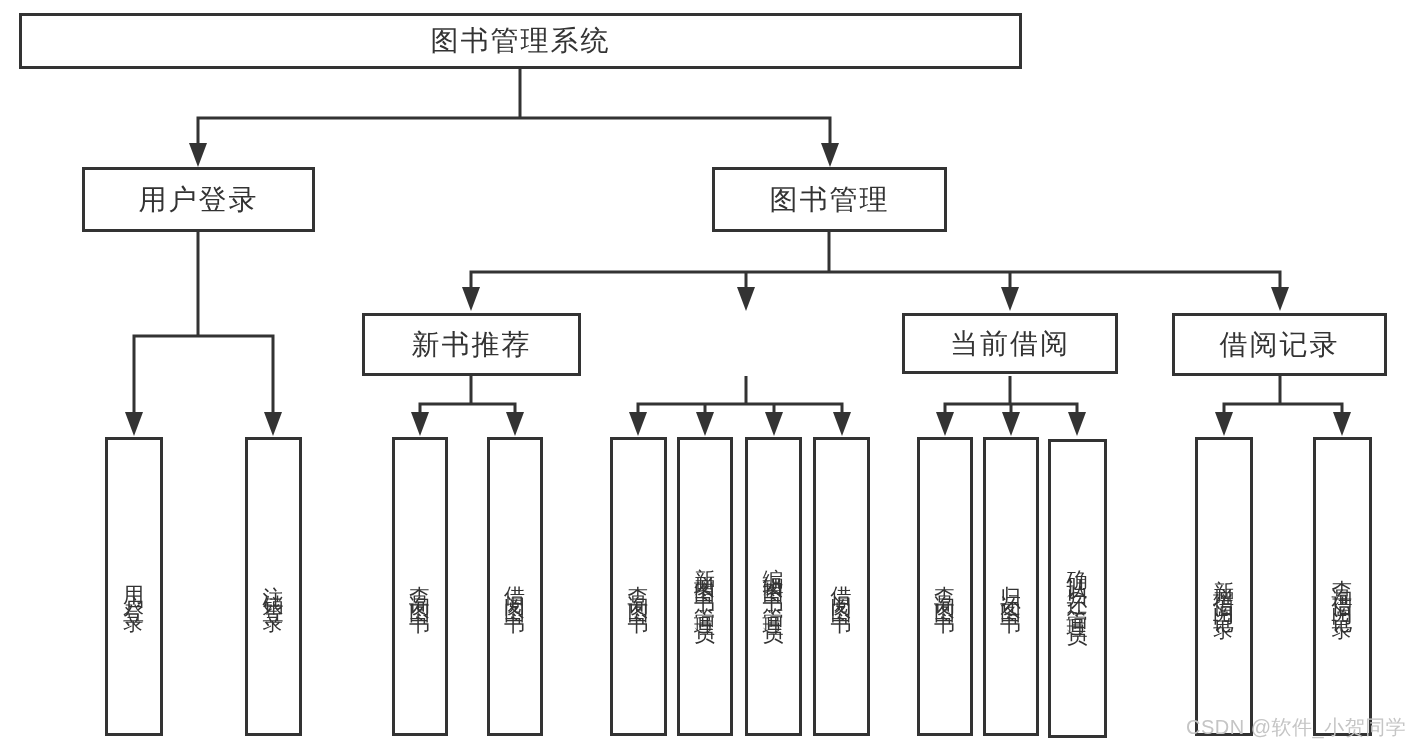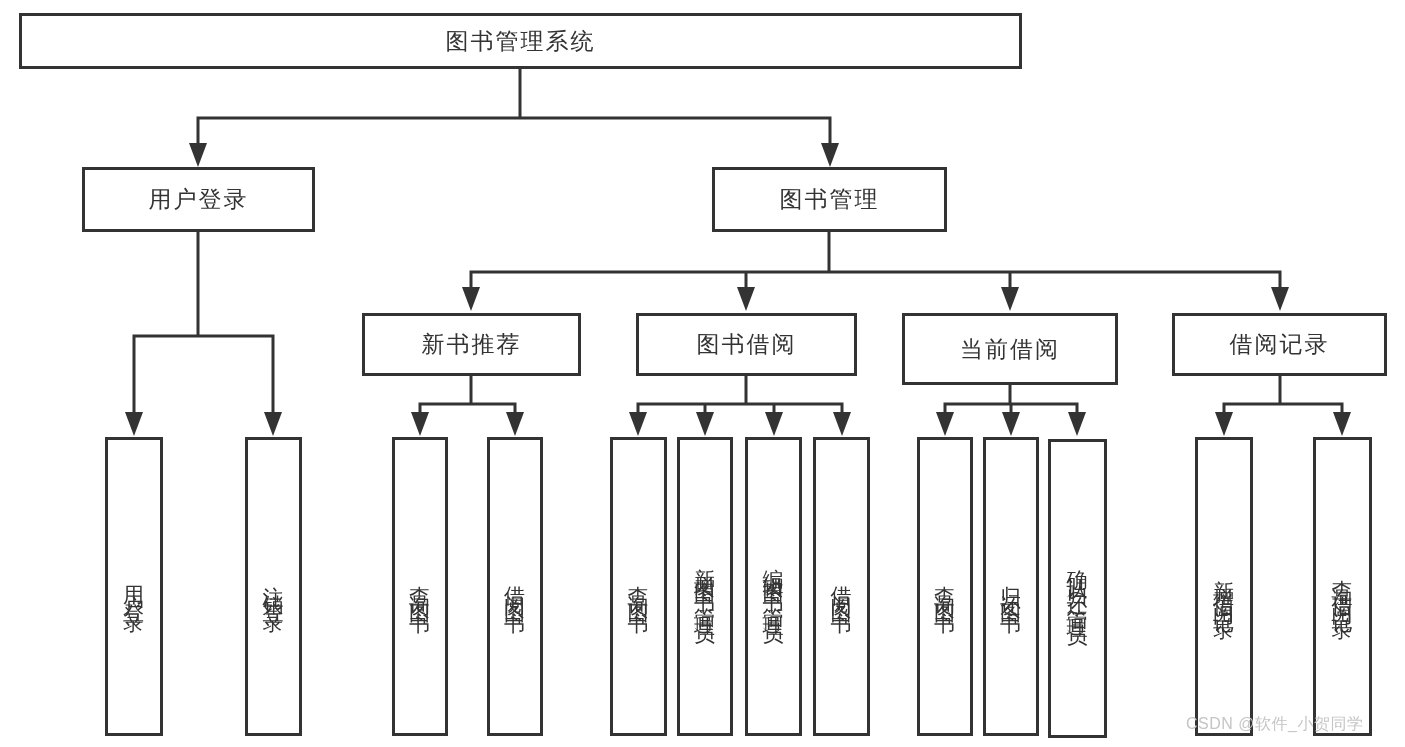--- a/index.html
+++ b/index.html
@@ -11,29 +11,29 @@
   }
   svg.connectors { position:absolute; left:0; top:0; width:1405px; height:747px; }
   svg.connectors .ln { fill:none; stroke:var(--line,#333333); stroke-width:3; }
   svg.connectors .ar { fill:var(--line,#333333); stroke:none; }
   .box {
     position:absolute; box-sizing:border-box;
     border:3px solid var(--line,#333333);
     background:#ffffff;
     display:flex; align-items:center; justify-content:center;
   }
-  .box.h span { font-size:23px; letter-spacing:2px; white-space:nowrap; }
+  .box.h span { font-size:28px; letter-spacing:2px; white-space:nowrap; }
   .box.v span {
     writing-mode:vertical-lr; text-orientation:mixed;
     font-size:21px; line-height:1; letter-spacing:9px;
   }
   .box.v.long span { letter-spacing:8px; }
   .watermark {
     position:absolute; top:714px; left:1186px;
-    font-size:16px; letter-spacing:0.5px; white-space:nowrap;
+    font-size:20px; letter-spacing:0.5px; white-space:nowrap;
     color:var(--watermark,#c5c5c5);
   }
 </style>
 </head>
 <body>
 
 <div class="canvas">
 
   <svg class="connectors" viewBox="0 0 1405 747" xmlns="http://www.w3.org/2000/svg">
     <g>
@@ -97,24 +97,21 @@
   <div class="box h" style="left:82px;top:167px;width:233px;height:65px">
     <span>用户登录</span>
   </div>
   <div class="box h" style="left:362px;top:313px;width:219px;height:63px">
     <span>新书推荐</span>
   </div>
 
   <div class="box h" style="left:712px;top:167px;width:235px;height:65px">
     <span>图书管理</span>
   </div>
-  <div class="box h" style="left:636px;top:313px;width:221px;height:63px">
-    <span>图书借阅</span>
-  </div>
-  <div class="box h" style="left:902px;top:313px;width:216px;height:72px">
+  <div class="box h" style="left:902px;top:313px;width:216px;height:61px">
     <span>当前借阅</span>
   </div>
   <div class="box h" style="left:1172px;top:313px;width:215px;height:63px">
     <span>借阅记录</span>
   </div>
 
   <div class="box v" style="left:105px;top:437px;width:58px;height:299px">
     <span>用户登录</span>
   </div>
   <div class="box v" style="left:245px;top:437px;width:57px;height:299px">

